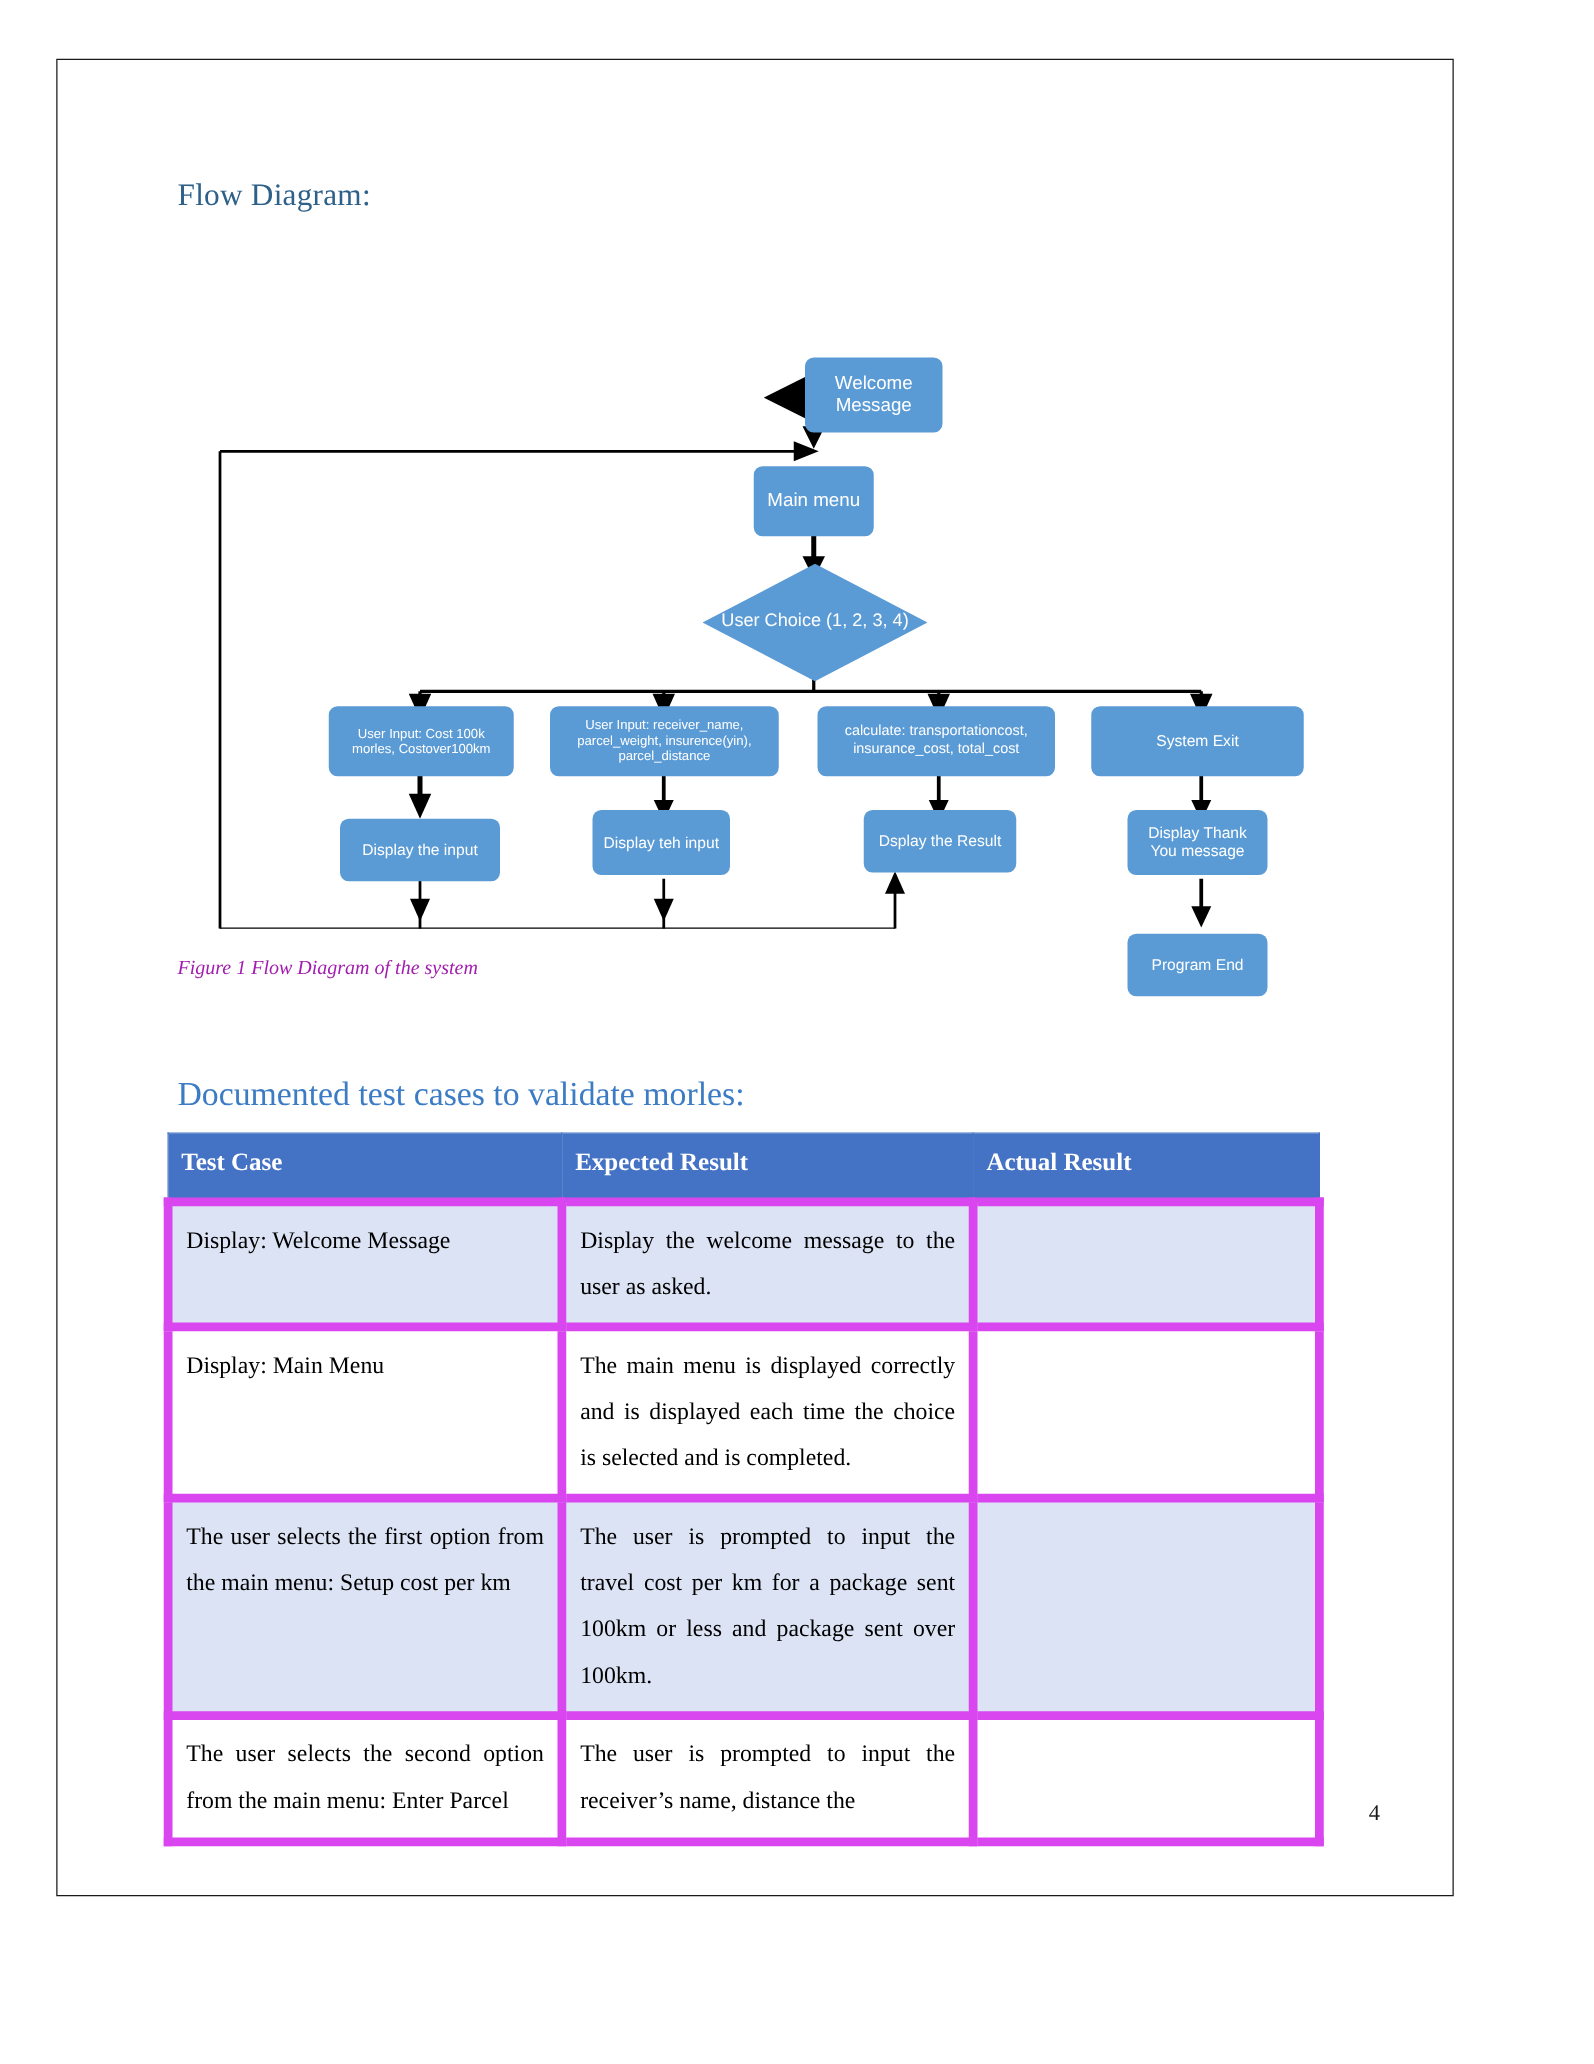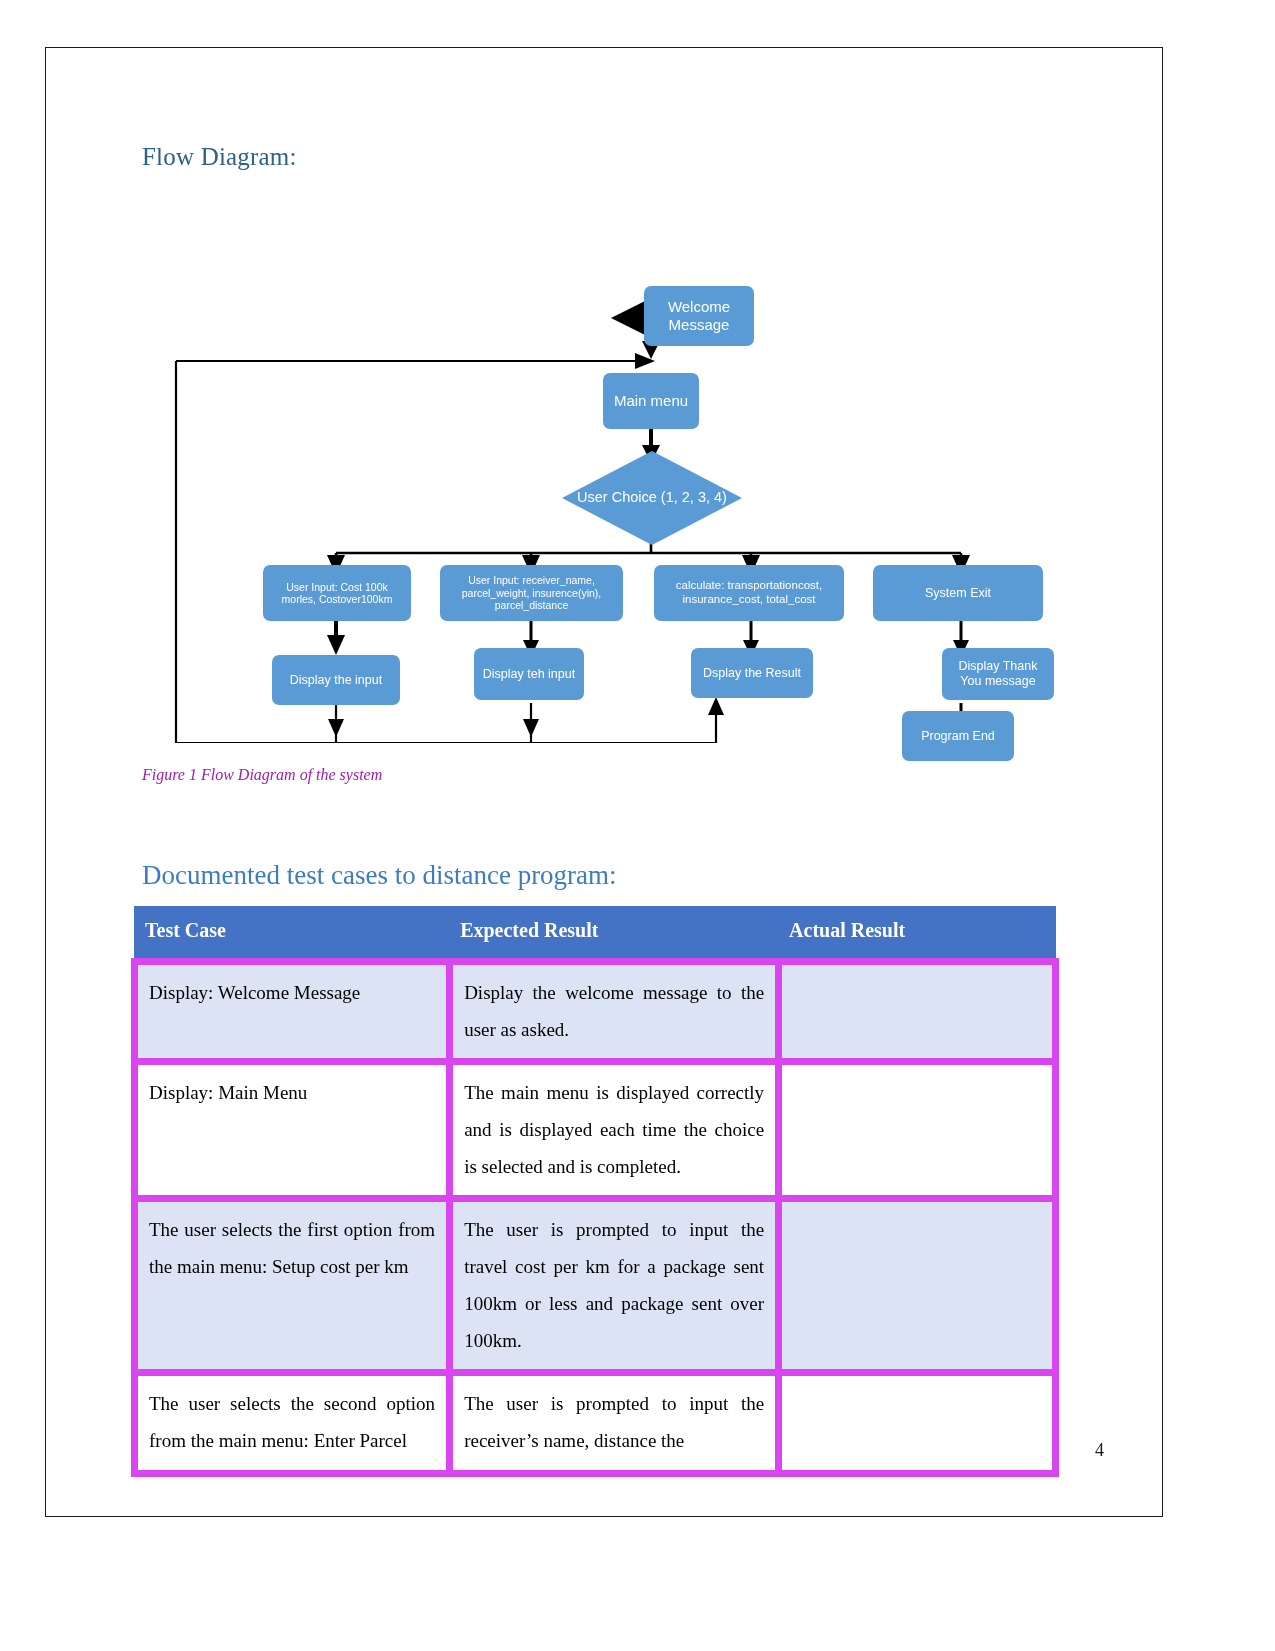--- a/index.html
+++ b/index.html
@@ -246,32 +246,32 @@
       </div>
 
       <div class="node" style="left:368px; top:425px; width:110px; height:52px; font-size:12.5px;">
         <span>Display  teh input</span>
       </div>
 
       <div class="node" style="left:585px; top:425px; width:122px; height:50px; font-size:12.5px;">
         <span>Dsplay the Result</span>
       </div>
 
-      <div class="node" style="left:796px; top:425px; width:112px; height:52px; font-size:12.5px;margin-left:40px;">
+      <div class="node" style="left:796px; top:425px; width:112px; height:52px; font-size:12.5px;">
         <span>Display Thank You message</span>
       </div>
 
-      <div class="node" style="left:796px; top:488px; width:112px; height:50px; font-size:12.5px;">
+      <div class="node" style="left:796px; top:524px; width:112px; height:50px; font-size:12.5px;">
         <span>Program End</span>
       </div>
     </div>
 
     <div class="figcaption">Figure 1 Flow Diagram of the system</div>
 
-    <div class="heading2">Documented test cases to distance program:</div>
+    <div class="heading2">Documented test cases to validate morles:</div>
 
     <table class="tc-table">
       <thead>
         <tr>
           <th class="col-a">Test Case</th>
           <th class="col-b">Expected Result</th>
           <th class="col-c">Actual Result</th>
         </tr>
       </thead>
       <tbody>

